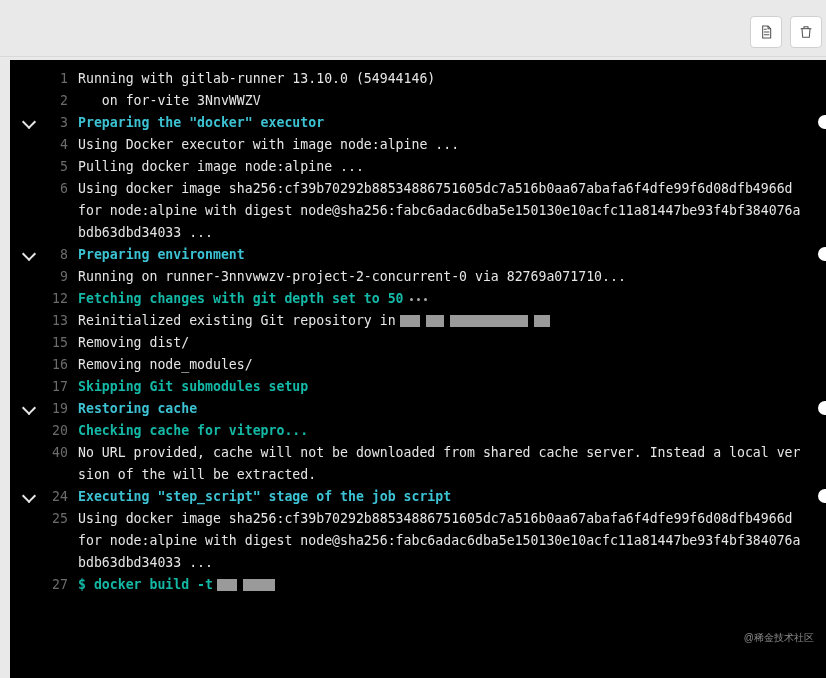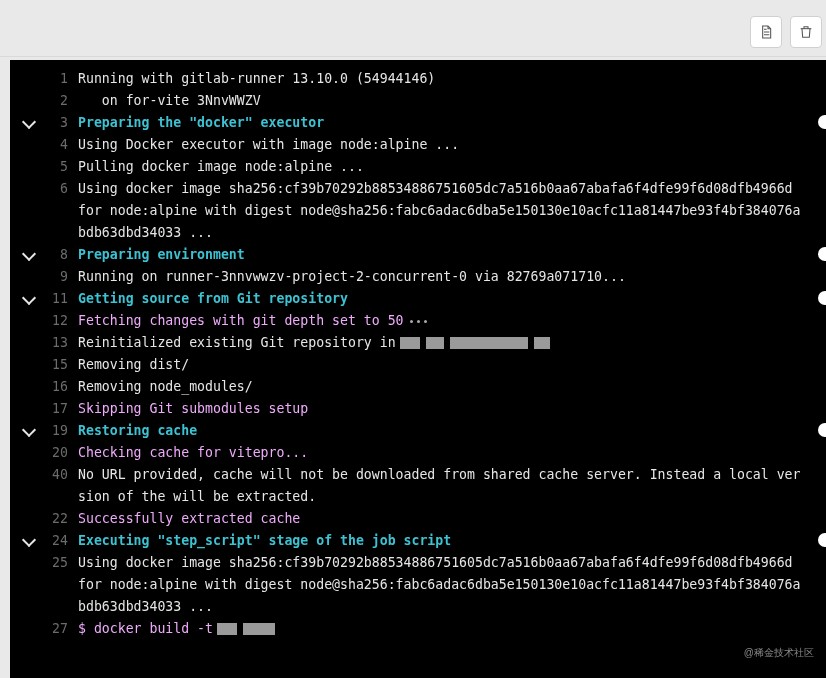--- a/index.html
+++ b/index.html
@@ -73,21 +73,21 @@
   .txt {
     flex: 1;
     white-space: pre-wrap;
     word-break: break-all;
     color: #e0e0e0;
     padding-right: 20px;
     position: relative;
   }
   .c-white   { color: #e6e6e6; }
   .c-section { color: #3cc2d3; font-weight: 600; }
-  .c-green   { color: #f0abfc; font-weight: 400; }
+  .c-green   { color: #14b8a6; font-weight: 700; }
   .chevron-down-icon {
     display: inline-block;
     width: 8px;
     height: 8px;
     border-right: 2px solid #e6e6e6;
     border-bottom: 2px solid #e6e6e6;
     transform: rotate(45deg);
     margin-top: 5px;
   }
   .dot {
@@ -113,21 +113,21 @@
     display: inline-block;
     height: 12px;
     background: #9a9a9a;
     vertical-align: middle;
     margin-left: 4px;
     margin-right: 2px;
   }
   .watermark {
     position: absolute;
     right: 12px;
-    bottom: 14px;
+    bottom: 29px;
     color: #8a8a8a;
     font-size: 10px;
     font-family: sans-serif;
   }
 </style>
 </head>
 <body>
 
 <div class="top-bar">
   <div class="top-actions">
@@ -183,25 +183,20 @@
       <div class="chev"><span class="chevron-down-icon"></span></div>
       <div class="ln">8</div>
       <div class="txt c-section">Preparing environment<span class="dot"></span></div>
     </div>
     <div class="row">
       <div class="chev"></div>
       <div class="ln">9</div>
       <div class="txt c-white">Running on runner-3nnvwwzv-project-2-concurrent-0 via 82769a071710...</div>
     </div>
     <div class="row">
-      <div class="chev"><span class="chevron-down-icon"></span></div>
-      <div class="ln">11</div>
-      <div class="txt c-section">Getting source from Git repository<span class="dot"></span></div>
-    </div>
-    <div class="row">
       <div class="chev"></div>
       <div class="ln">12</div>
       <div class="txt c-green">Fetching changes with git depth set to 50<span class="ellipsis-dots"><span></span><span></span><span></span></span></div>
     </div>
     <div class="row">
       <div class="chev"></div>
       <div class="ln">13</div>
       <div class="txt c-white">Reinitialized existing Git repository in<span class="redact" style="width: 20px;"></span><span class="redact" style="width: 18px;"></span><span class="redact" style="width: 78px;"></span><span class="redact" style="width: 16px;"></span></div>
     </div>
     <div class="row">
@@ -226,25 +221,20 @@
     </div>
     <div class="row">
       <div class="chev"></div>
       <div class="ln">20</div>
       <div class="txt c-green">Checking cache for vitepro...</div>
     </div>
     <div class="row">
       <div class="chev"></div>
       <div class="ln">40</div>
       <div class="txt c-white">No URL provided, cache will not be downloaded from shared cache server. Instead a local version of the will be extracted.</div>
-    </div>
-    <div class="row">
-      <div class="chev"></div>
-      <div class="ln">22</div>
-      <div class="txt c-green">Successfully extracted cache</div>
     </div>
     <div class="row">
       <div class="chev"><span class="chevron-down-icon"></span></div>
       <div class="ln">24</div>
       <div class="txt c-section">Executing "step_script" stage of the job script<span class="dot"></span></div>
     </div>
     <div class="row">
       <div class="chev"></div>
       <div class="ln">25</div>
       <div class="txt c-white">Using docker image sha256:cf39b70292b88534886751605dc7a516b0aa67abafa6f4dfe99f6d08dfb4966d for node:alpine with digest node@sha256:fabc6adac6dba5e150130e10acfc11a81447be93f4bf384076abdb63dbd34033 ...</div>

